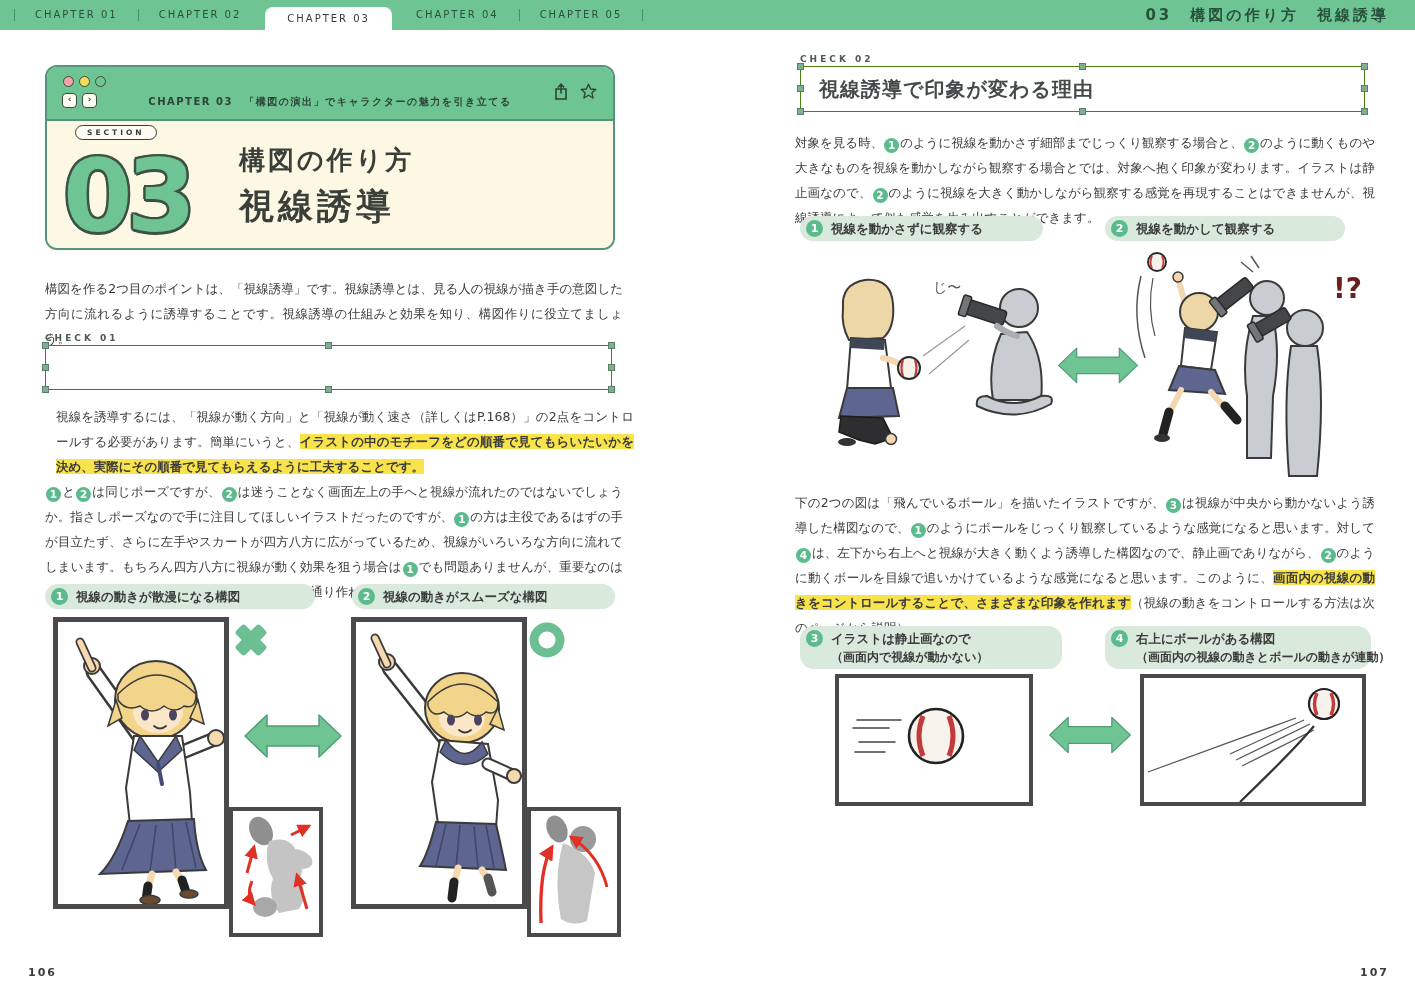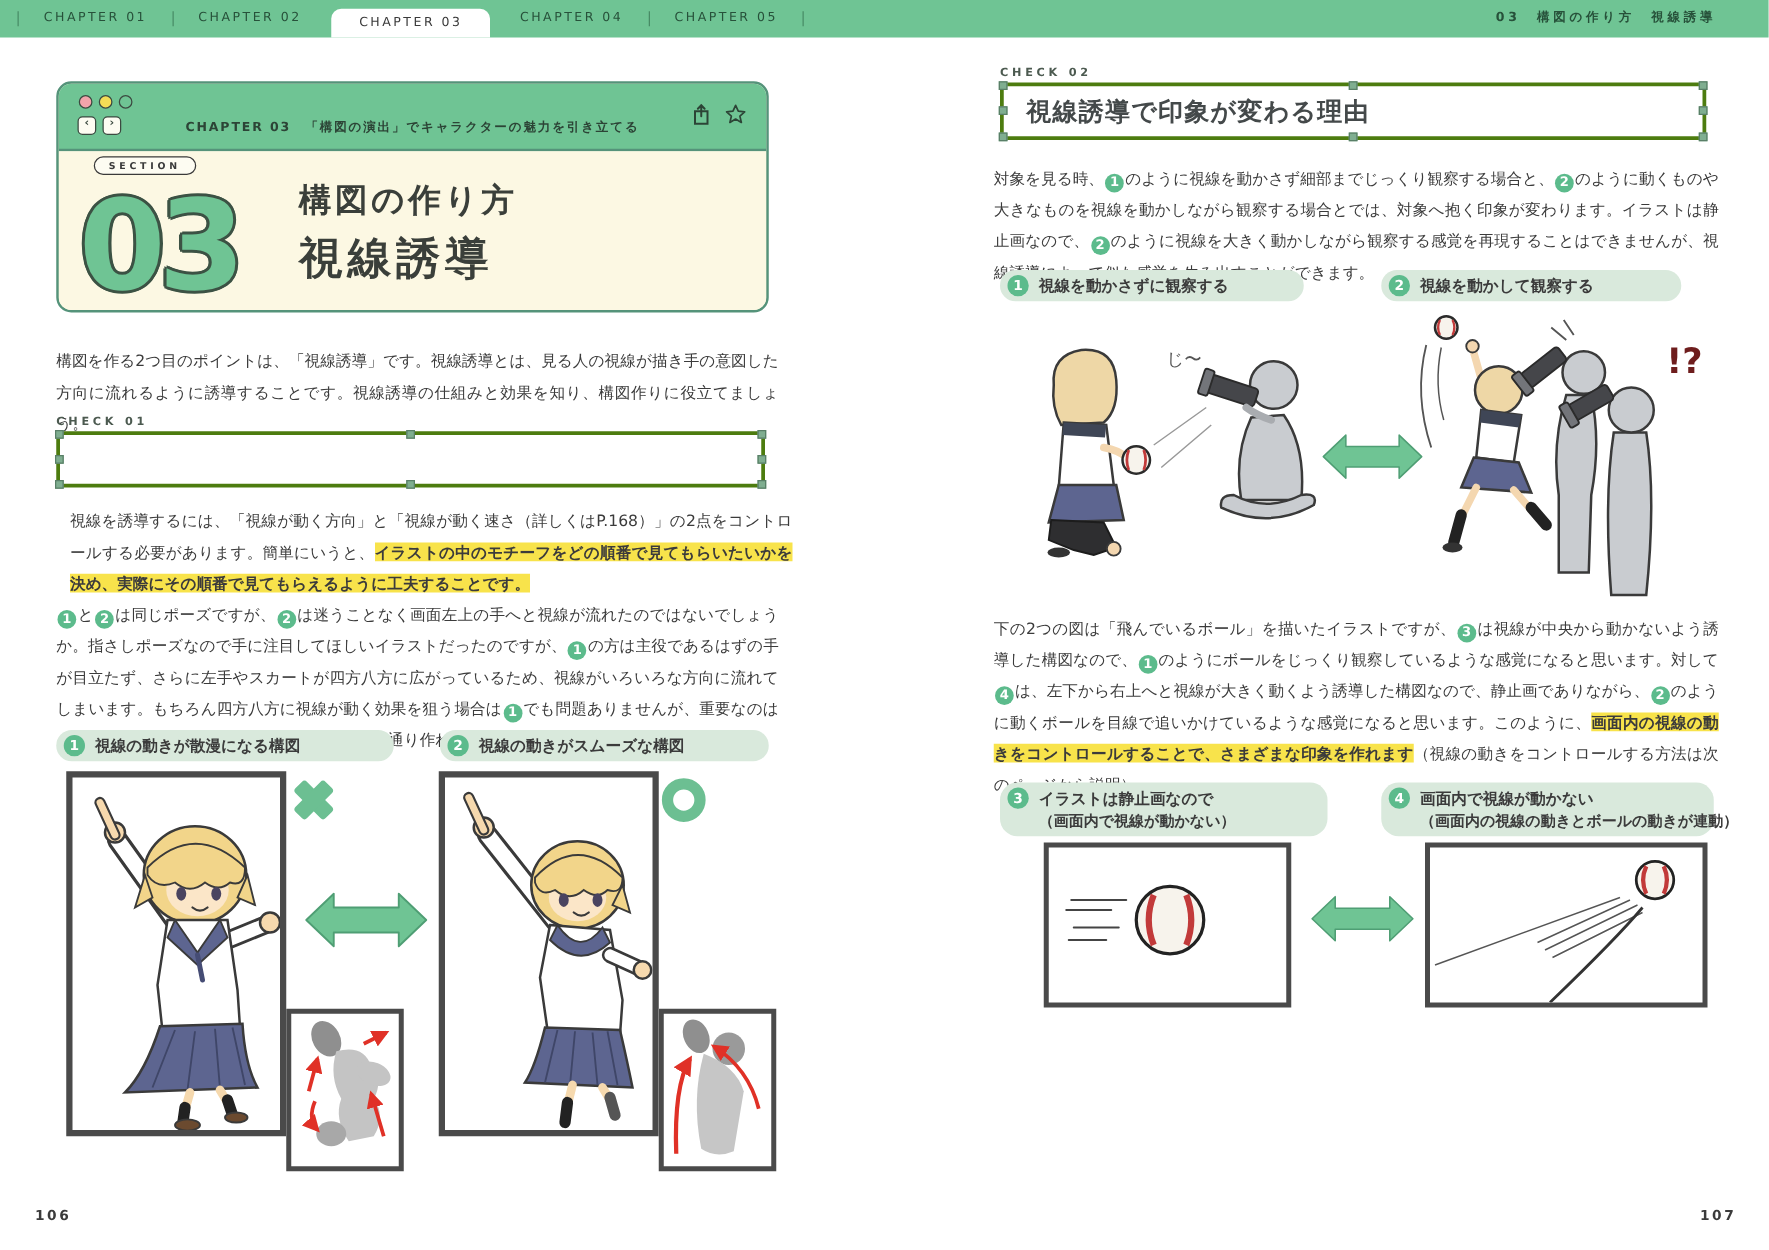--- a/index.html
+++ b/index.html
@@ -8,21 +8,21 @@
     background:#ffffff;
     font-family:"DejaVu Sans","Liberation Sans",sans-serif;
     color:#3b3b3b;
   }
   
   .topbar{position:absolute;left:0;top:0;width:1415px;height:30px;background:#6fc494;display:flex;align-items:flex-end;}
   .tabs{display:flex;align-items:flex-end;height:30px;padding-left:14px;}
   .sep{width:1px;height:12px;background:rgba(25,70,45,.45);margin:0 0 9px 0;}
   .tab{font-size:10px;font-weight:normal;letter-spacing:2px;color:#27513a;line-height:30px;padding:0 20px;white-space:nowrap;}
   .tab.active{background:#ffffff;color:#3a3a3a;height:23px;line-height:23px;border-radius:8px 8px 0 0;margin:0 4px;padding:0 22px;}
-  .page-header{margin-left:auto;font-size:10px;font-weight:bold;letter-spacing:3px;color:#27513a;line-height:30px;padding-right:42px;white-space:nowrap;}
+  .page-header{margin-left:auto;font-size:15px;font-weight:bold;letter-spacing:3px;color:#27513a;line-height:30px;padding-right:26px;white-space:nowrap;}
 
   
   .window-card{position:absolute;left:45px;top:65px;width:570px;height:185px;border-radius:12px;box-sizing:border-box;border:2px solid #55937a;overflow:hidden;background:#fcf8e3;}
   .win-header{position:relative;height:52px;background:#6fc494;border-bottom:2px solid #55937a;}
   .traffic{position:absolute;left:16px;top:9px;display:flex;gap:5px;}
   .tl{width:11px;height:11px;border-radius:50%;box-sizing:border-box;border:1.5px solid #3c4a41;}
   .tl-pink{background:#f2a4ab;}
   .tl-yellow{background:#f3dd56;}
   .tl-outline{background:transparent;}
   .navbtns{position:absolute;left:15px;top:26px;display:flex;gap:5px;}
@@ -40,21 +40,21 @@
   .sec-title1{position:absolute;left:192px;top:22px;font-size:26px;font-weight:bold;letter-spacing:3px;color:#3a3f3a;}
   .sec-title2{position:absolute;left:192px;top:62px;font-size:35px;font-weight:bold;letter-spacing:4px;color:#3a3f3a;}
 
   
   .para{position:absolute;font-size:12.5px;line-height:25px;text-align:justify;color:#3b3b3b;font-weight:500;}
   .hl{background:#f8e34b;font-weight:bold;}
   .inline-num{display:inline-flex;align-items:center;justify-content:center;width:15px;height:15px;border-radius:50%;
     background:#5cbb8c;color:#fff;font-size:10.5px;font-weight:bold;vertical-align:-2px;margin:0 1px;}
 
   .check-label{position:absolute;font-size:9px;font-weight:bold;letter-spacing:3px;color:#4c5a50;}
-  .check-box{position:absolute;box-sizing:border-box;border:3px solid #4d7c0f;background:#ffffff;display:flex;align-items:center;padding-left:18px;}
+  .check-box{position:absolute;box-sizing:border-box;border:1px solid #4d7c0f;background:#ffffff;display:flex;align-items:center;padding-left:18px;}
   .check-heading{font-size:20px;font-weight:bold;letter-spacing:1px;color:#44494a;white-space:nowrap;}
   .handle{position:absolute;width:7px;height:7px;background:#7fae90;border:1px solid #597f67;box-sizing:border-box;}
   .h-tl{left:-4px;top:-4px;} .h-tm{left:50%;margin-left:-4px;top:-4px;} .h-tr{right:-4px;top:-4px;}
   .h-ml{left:-4px;top:50%;margin-top:-4px;} .h-mr{right:-4px;top:50%;margin-top:-4px;}
   .h-bl{left:-4px;bottom:-4px;} .h-bm{left:50%;margin-left:-4px;bottom:-4px;} .h-br{right:-4px;bottom:-4px;}
 
   
   .pill{position:absolute;box-sizing:border-box;background:#d9e9dc;border-radius:14px;display:flex;align-items:flex-start;
     gap:8px;padding:3px 12px 3px 6px;font-size:12.5px;font-weight:bold;color:#3b3b3b;}
   .pill-num{flex:0 0 auto;width:17px;height:17px;border-radius:50%;background:#5cbb8c;color:#fff;font-size:11px;font-weight:bold;
@@ -364,21 +364,21 @@
 <div class="pill" style="left:800px;top:626px;width:262px;">
   <span class="pill-num">3</span>
   <span>
     <div class="pill-text">イラストは静止画なので</div>
     <div class="pill-line2">（画面内で視線が動かない）</div>
   </span>
 </div>
 <div class="pill" style="left:1105px;top:626px;width:266px;">
   <span class="pill-num">4</span>
   <span>
-    <div class="pill-text">画面内で視線が動かない</div>
+    <div class="pill-text">右上にボールがある構図</div>
     <div class="pill-line2">（画面内の視線の動きとボールの動きが連動）</div>
   </span>
 </div>
 
 <div class="frame-thin" style="left:835px;top:674px;width:198px;height:132px;">
   <svg width="190" height="124" viewBox="0 0 190 124">
     <path d="M18,42 H62 M14,50 H50 M20,64 H56 M16,74 H46" stroke="#444444" stroke-width="1.6" stroke-linecap="round"></path>
     <circle cx="97" cy="58" r="27" fill="#f7f3ec" stroke="#222222" stroke-width="2.6"></circle>
     <path d="M84,38 Q76,58 84,78" fill="none" stroke="#c23a3a" stroke-width="5"></path>
     <path d="M110,38 Q118,58 110,78" fill="none" stroke="#c23a3a" stroke-width="5"></path>

